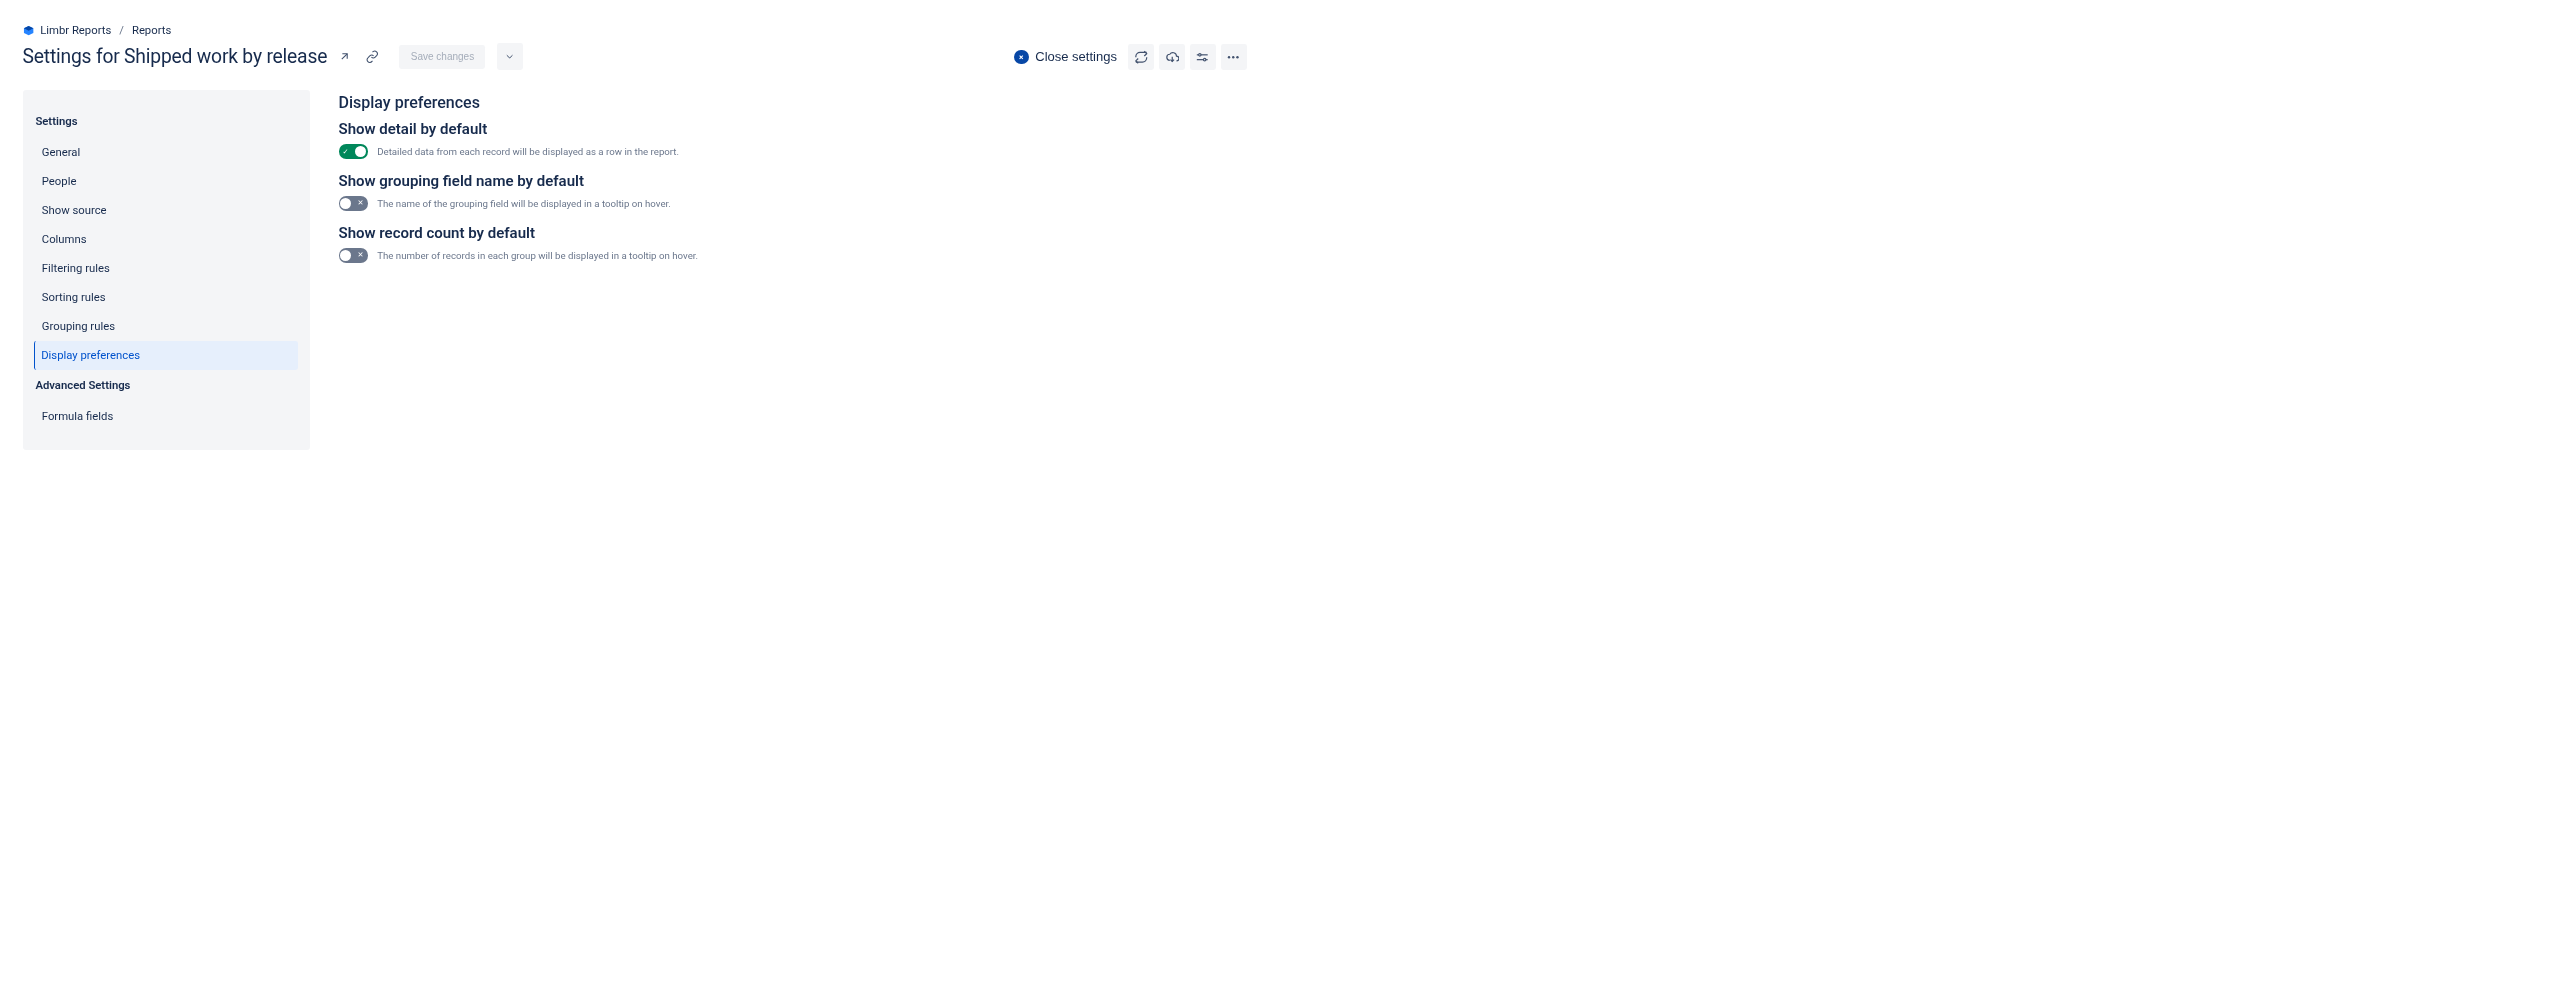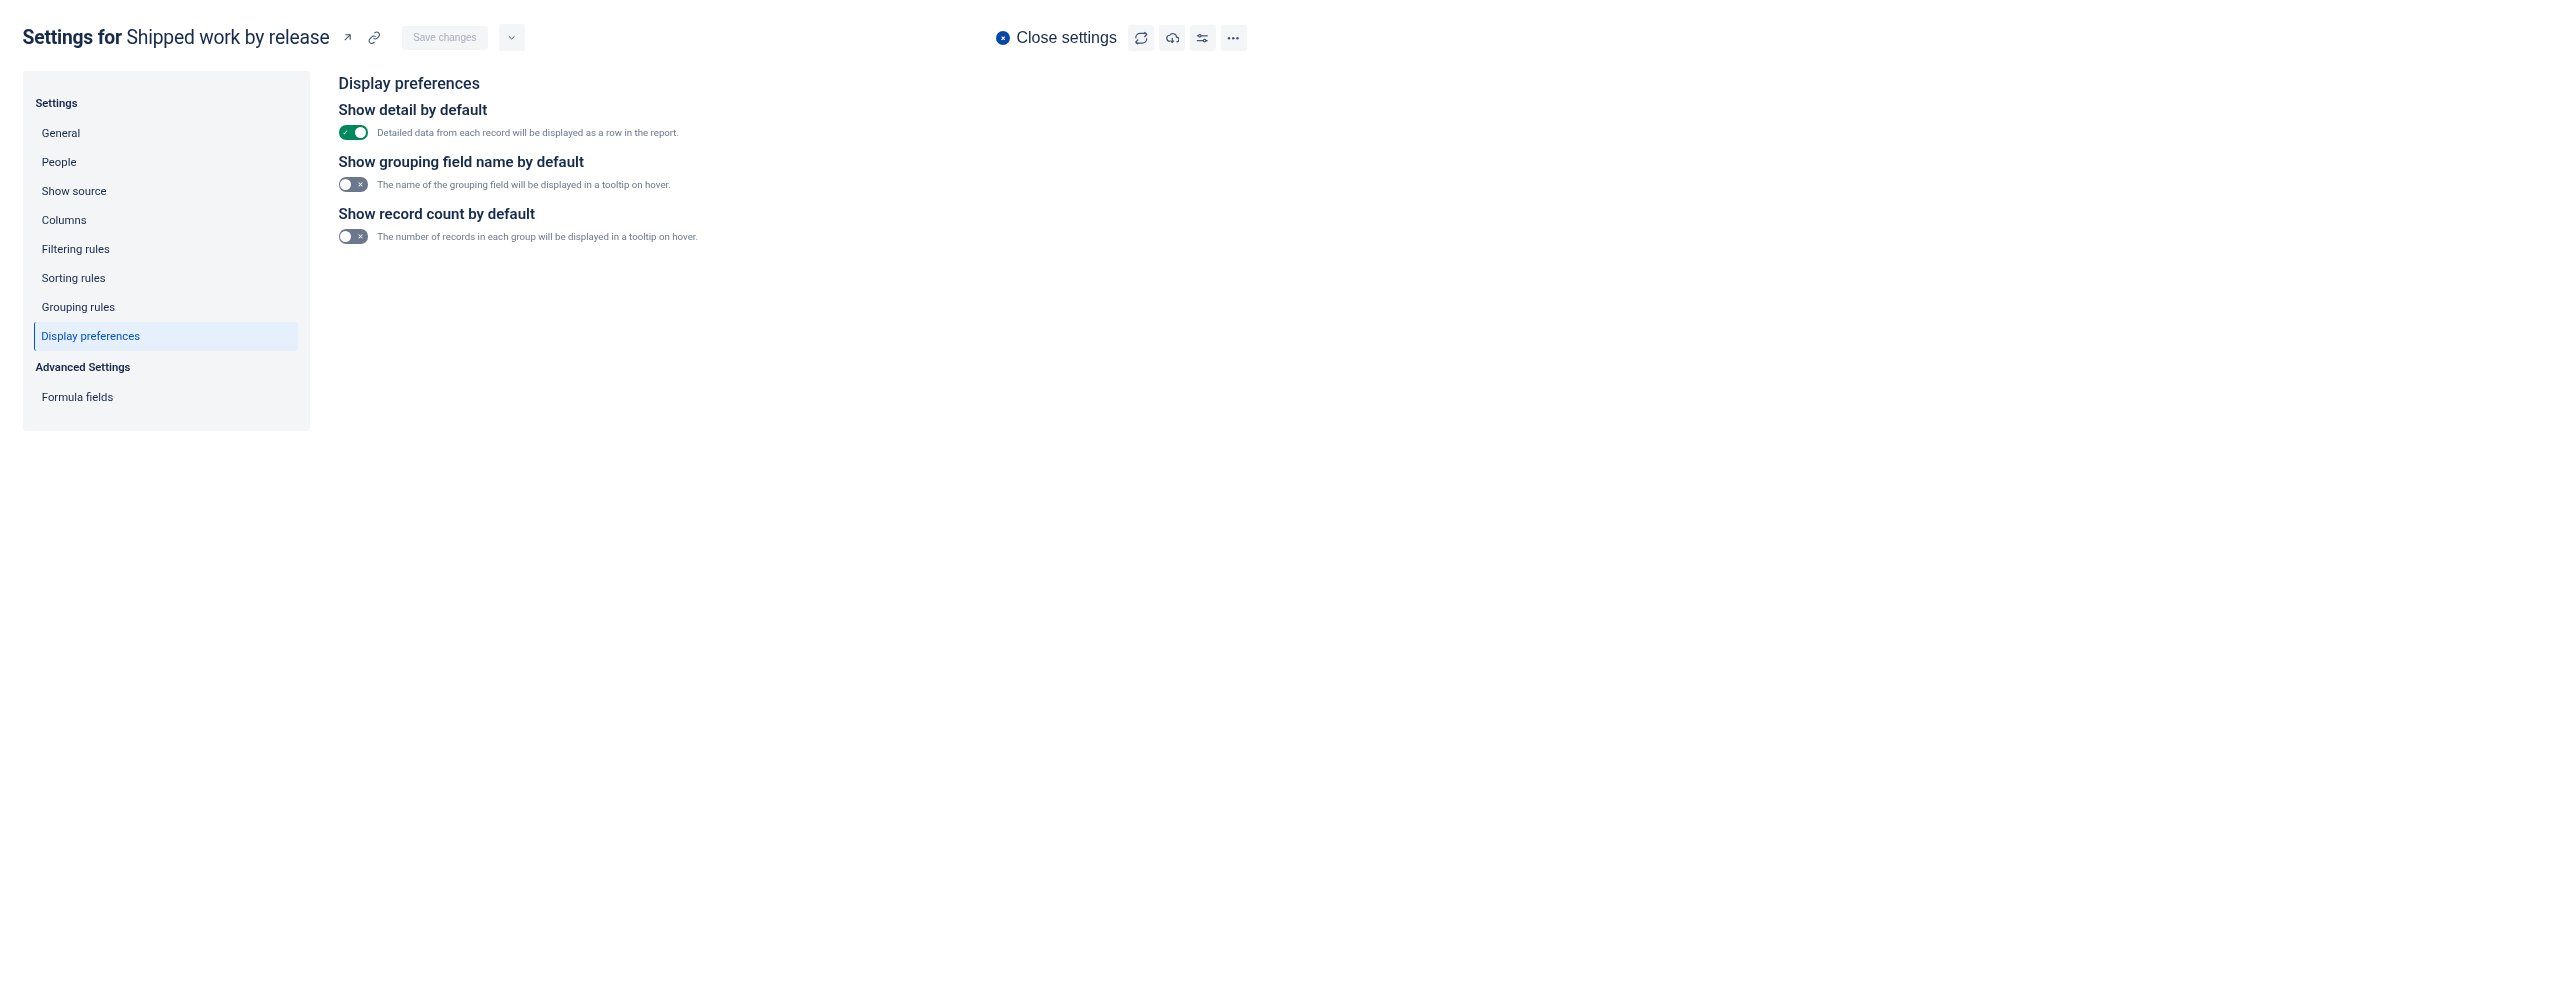--- a/index.html
+++ b/index.html
@@ -41,21 +41,21 @@
     display: flex;
     align-items: center;
     gap: 8px;
   }
   .page-title {
     font-size: 19.3px;
     font-weight: 500;
     color: #172b4d;
     letter-spacing: -0.2px;
   }
-  .page-title .prefix { font-weight: 700; }
+  .page-title .prefix { font-weight: 400; }
   .page-title .name { font-weight: 400; }
   .icon-btn-sm {
     width: 19.3px; height: 19.3px;
     display: inline-flex;
     align-items: center; justify-content: center;
     color: #42526e;
   }
   .save-btn {
     background: #f4f5f7;
     color: #a5adba;
@@ -79,21 +79,21 @@
   
   .title-right {
     display: flex;
     align-items: center;
     gap: 4.8px;
   }
   .close-settings {
     display: inline-flex;
     align-items: center;
     gap: 6.4px;
-    font-size: 16px;
+    font-size: 13px;
     color: #172b4d;
     background: transparent;
     border: none;
     padding: 4.8px 6.4px;
   }
   .circle-icon {
     width: 14.5px; height: 14.5px;
     border-radius: 50%;
     background: #0747a6;
     display: inline-flex;
@@ -208,20 +208,31 @@
   }
   .toggle.on .mark { left: 4px; }
   .toggle.off .mark { right: 4px; }
 </style>
 </head>
 <body>
 
 <div class="wrap">
 
   <div class="header">
+    <div class="breadcrumbs">
+      <span class="logo">
+        <svg width="11.3" height="11.3" viewBox="0 0 24 24">
+            <polygon points="12,2 22,7 22,17 12,22 2,17 2,7" fill="#2684ff"></polygon>
+            <polygon points="12,2 22,7 12,12 2,7" fill="#0747a6"></polygon>
+          </svg>
+      </span>
+      <a>Limbr Reports</a>
+      <span class="sep">/</span>
+      <a>Reports</a>
+    </div>
 
     <div class="title-row">
       <div class="title-left">
         <h1 class="page-title">
           <span class="prefix">Settings for </span><span class="name">Shipped work by release</span>
         </h1>
         <span class="icon-btn-sm">
           <svg width="13" height="13" viewBox="0 0 24 24" fill="none" stroke="currentColor" stroke-width="2">
               <path d="M7 17L17 7"></path>
               <path d="M8 7h9v9"></path>

